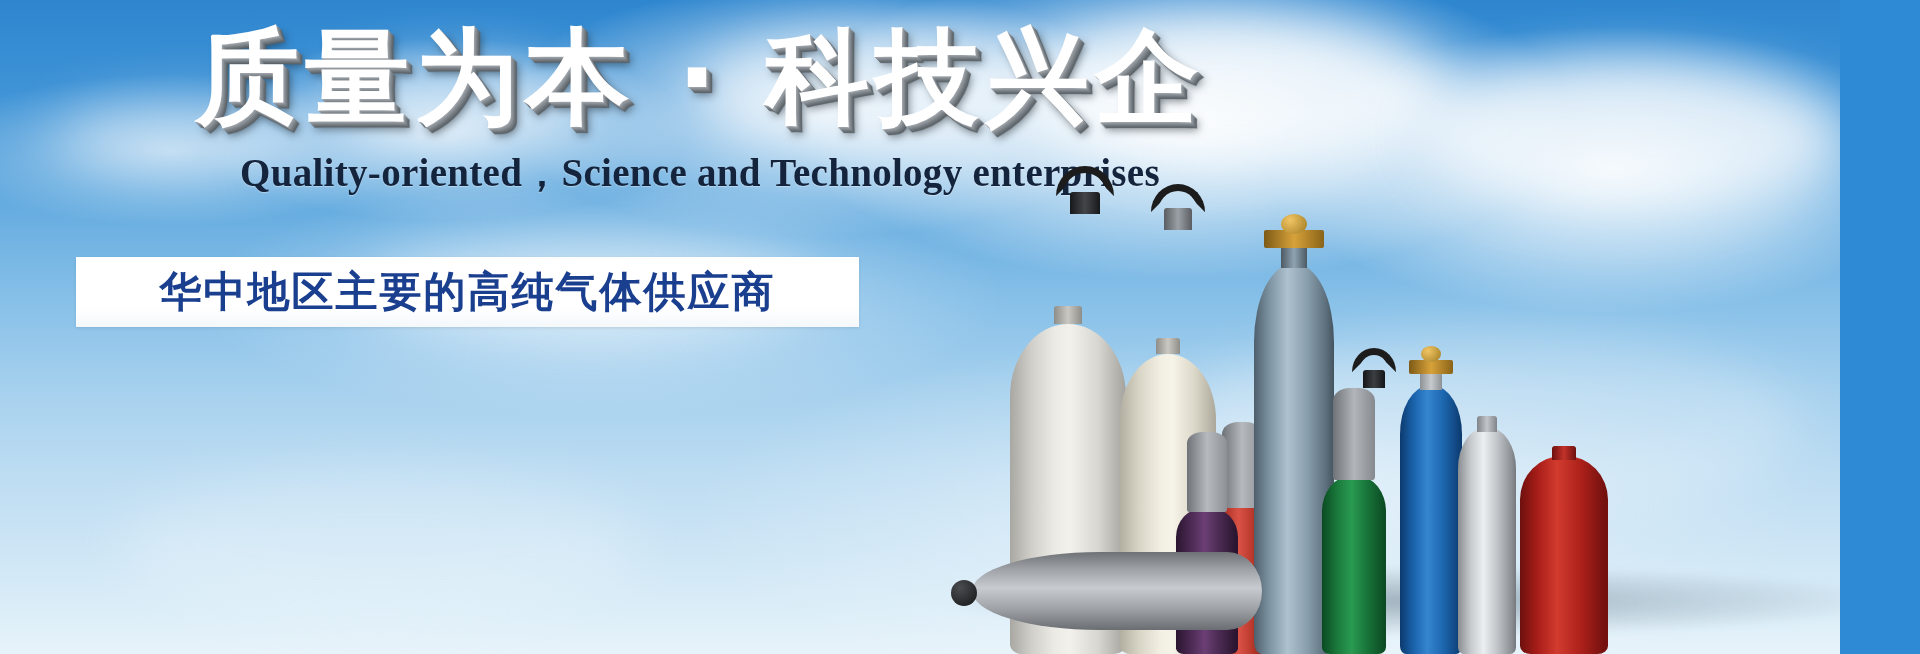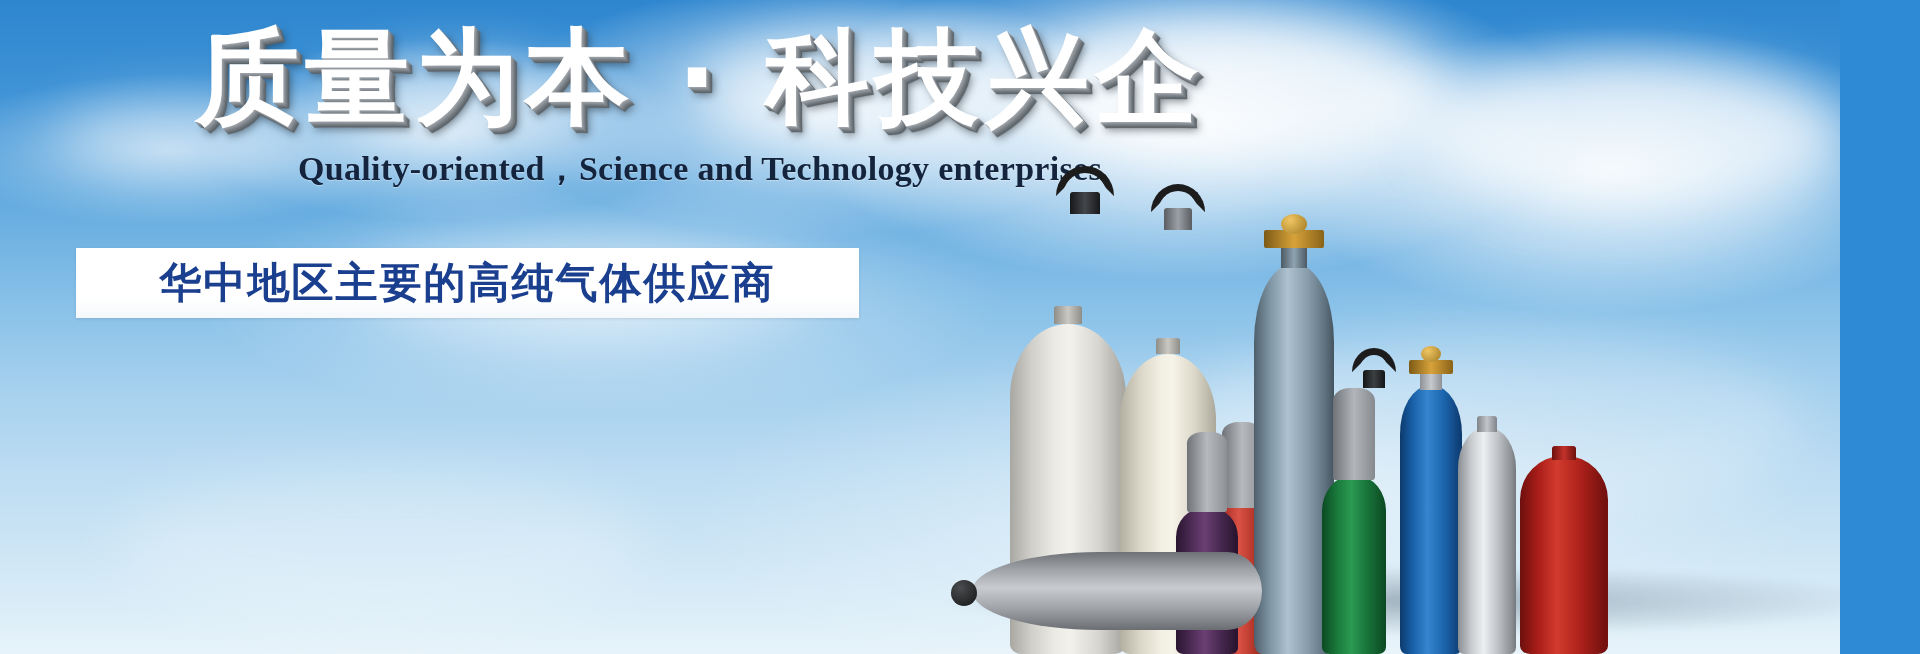--- a/index.html
+++ b/index.html
@@ -57,32 +57,32 @@
        4px 4px 0 #72797f,
        5px 5px 0 #666d73,
        6px 6px 1px #5a6166,
        7px 8px 9px rgba(30,40,50,0.55);
   }
 
   #subtitle {
     position:absolute; left:0; top:146px; width:1400px;
     text-align:center;
     font-family:"Liberation Serif","DejaVu Serif",serif;
-    font-size:34px;
+    font-size:39px;
     font-weight:700;
     color:#14243d;
     letter-spacing:0.3px;
     white-space:nowrap;
     text-shadow:0 1px 1px rgba(255,255,255,0.35);
   }
 
   
   #slogan-box {
     position:absolute;
-    left:76px; top:248px;
+    left:76px; top:257px;
     width:783px; height:70px;
     background:linear-gradient(to bottom,#ffffff 0%,#ffffff 72%,#f4f8fb 100%);
     box-shadow:0 1px 3px rgba(0,0,0,0.10);
     display:flex; align-items:center; justify-content:center;text-align:center;
   }
   #slogan-text {
     font-family:"DejaVu Sans","Liberation Sans",sans-serif;
     font-size:42px;
     font-weight:700;
     color:#1b3f8f;

